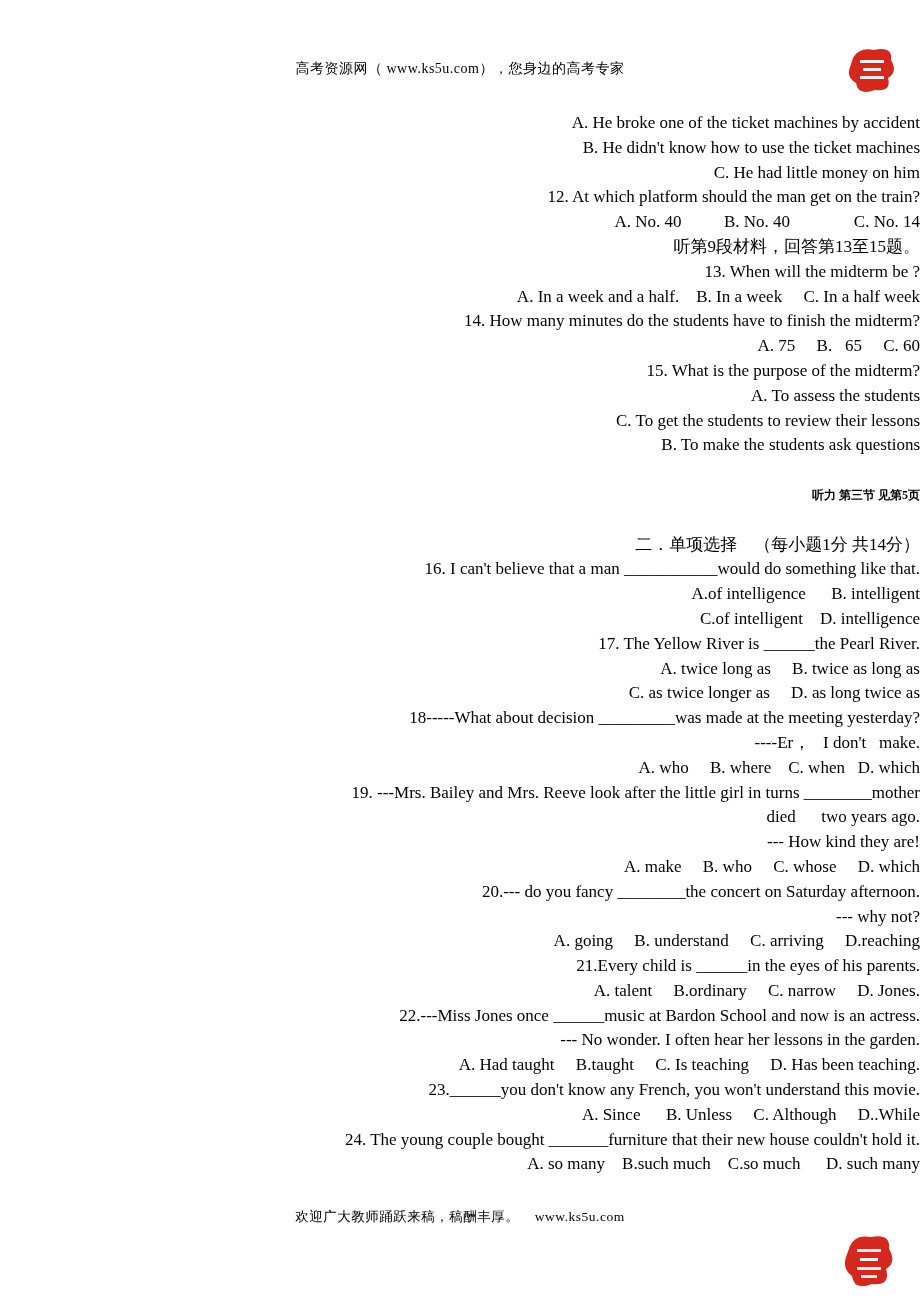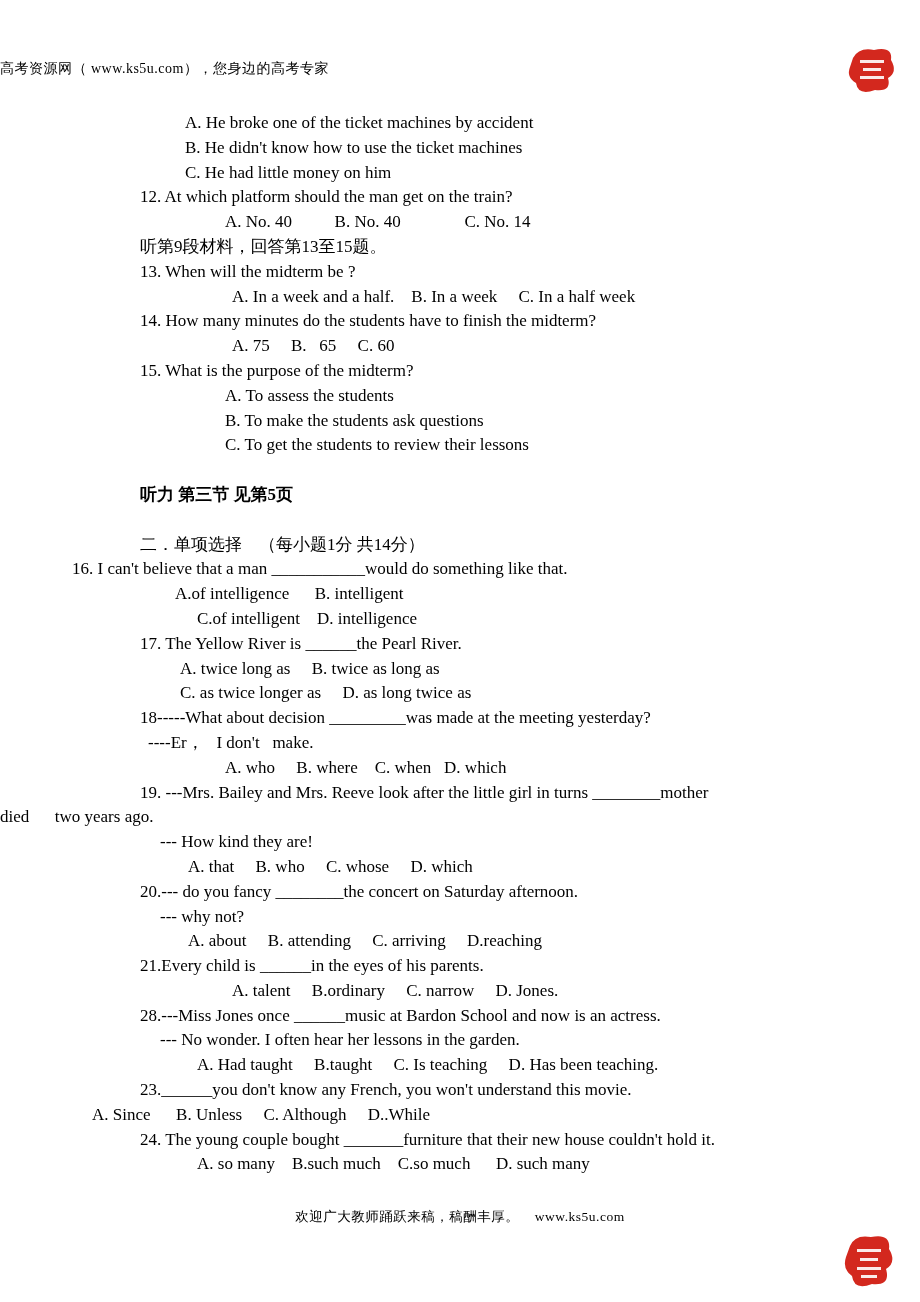--- a/index.html
+++ b/index.html
@@ -9,21 +9,21 @@
     height:1302px;
     background:#ffffff;
     color:#000000;
     font-family:"Liberation Serif","DejaVu Serif",serif;
     overflow:hidden;
   }
   .header-line {
     position:absolute;
     top:60px; left:0;
     width:100%;
-    text-align:left;
+    text-align:center;
     font-size:14px;
     letter-spacing:0.5px;
     white-space:pre;
   }
   .footer-line {
     position:absolute;
     top:1208px; left:0;
     width:100%;
     text-align:center;
     font-size:13.5px;
@@ -33,22 +33,23 @@
   .content {
     position:absolute;
     top:111px; left:0;
     width:920px;
   }
   .ln {
     margin:0;
     font-size:17px;
     line-height:24.8px;
     white-space:pre-wrap;
+    text-align:right;
   }
-  .bold { font-weight:bold; font-size:17px; }
+  .bold { font-weight:bold; font-size:12px; }
   .spacer { height:24.8px; }
   .seal { position:absolute; }
   .seal-top { top:46px; left:846px; }
   .seal-bottom { top:1232px; left:841px; }
 </style>
 </head>
 <body>
 
 <div class="page">
 
@@ -69,45 +70,45 @@
     <p class="ln" style="margin-left:185px">C. He had little money on him</p>
     <p class="ln" style="margin-left:140px">12. At which platform should the man get on the train?</p>
     <p class="ln" style="margin-left:225px">A. No. 40          B. No. 40               C. No. 14</p>
     <p class="ln" style="margin-left:140px">听第9段材料，回答第13至15题。</p>
     <p class="ln" style="margin-left:140px">13. When will the midterm be ?</p>
     <p class="ln" style="margin-left:232px">A. In a week and a half.    B. In a week     C. In a half week</p>
     <p class="ln" style="margin-left:140px">14. How many minutes do the students have to finish the midterm?</p>
     <p class="ln" style="margin-left:232px">A. 75     B.   65     C. 60</p>
     <p class="ln" style="margin-left:140px">15. What is the purpose of the midterm?</p>
     <p class="ln" style="margin-left:225px">A. To assess the students</p>
+    <p class="ln" style="margin-left:225px">C. To get the students to review their lessons</p>
     <p class="ln" style="margin-left:225px">B. To make the students ask questions</p>
-    <p class="ln" style="margin-left:225px">C. To get the students to review their lessons</p>
     <div class="spacer"></div>
     <p class="ln bold" style="margin-left:140px">听力 第三节 见第5页</p>
     <div class="spacer"></div>
     <p class="ln" style="margin-left:140px">二．单项选择    （每小题1分 共14分）</p>
     <p class="ln" style="margin-left:72px">16. I can't believe that a man ___________would do something like that.</p>
     <p class="ln" style="margin-left:175px">A.of intelligence      B. intelligent</p>
     <p class="ln" style="margin-left:197px">C.of intelligent    D. intelligence</p>
     <p class="ln" style="margin-left:140px">17. The Yellow River is ______the Pearl River.</p>
     <p class="ln" style="margin-left:180px">A. twice long as     B. twice as long as</p>
     <p class="ln" style="margin-left:180px">C. as twice longer as     D. as long twice as</p>
     <p class="ln" style="margin-left:140px">18-----What about decision _________was made at the meeting yesterday?</p>
     <p class="ln" style="margin-left:148px">----Er，   I don't   make.</p>
     <p class="ln" style="margin-left:225px">A. who     B. where    C. when   D. which</p>
     <p class="ln" style="margin-left:140px">19. ---Mrs. Bailey and Mrs. Reeve look after the little girl in turns ________mother</p>
     <p class="ln" style="">died      two years ago.</p>
     <p class="ln" style="margin-left:160px">--- How kind they are!</p>
-    <p class="ln" style="margin-left:188px">A. that     B. who     C. whose     D. which</p>
+    <p class="ln" style="margin-left:188px">A. make     B. who     C. whose     D. which</p>
     <p class="ln" style="margin-left:140px">20.--- do you fancy ________the concert on Saturday afternoon.</p>
     <p class="ln" style="margin-left:160px">--- why not?</p>
-    <p class="ln" style="margin-left:188px">A. about     B. attending     C. arriving     D.reaching</p>
+    <p class="ln" style="margin-left:188px">A. going     B. understand     C. arriving     D.reaching</p>
     <p class="ln" style="margin-left:140px">21.Every child is ______in the eyes of his parents.</p>
     <p class="ln" style="margin-left:232px">A. talent     B.ordinary     C. narrow     D. Jones.</p>
-    <p class="ln" style="margin-left:140px">28.---Miss Jones once ______music at Bardon School and now is an actress.</p>
+    <p class="ln" style="margin-left:140px">22.---Miss Jones once ______music at Bardon School and now is an actress.</p>
     <p class="ln" style="margin-left:160px">--- No wonder. I often hear her lessons in the garden.</p>
     <p class="ln" style="margin-left:197px">A. Had taught     B.taught     C. Is teaching     D. Has been teaching.</p>
     <p class="ln" style="margin-left:140px">23.______you don't know any French, you won't understand this movie.</p>
     <p class="ln" style="margin-left:92px">A. Since      B. Unless     C. Although     D..While</p>
     <p class="ln" style="margin-left:140px">24. The young couple bought _______furniture that their new house couldn't hold it.</p>
     <p class="ln" style="margin-left:197px">A. so many    B.such much    C.so much      D. such many</p>
   </div>
 
   <span class="seal seal-bottom">
     <svg width="56" height="60" viewBox="0 0 56 60">

